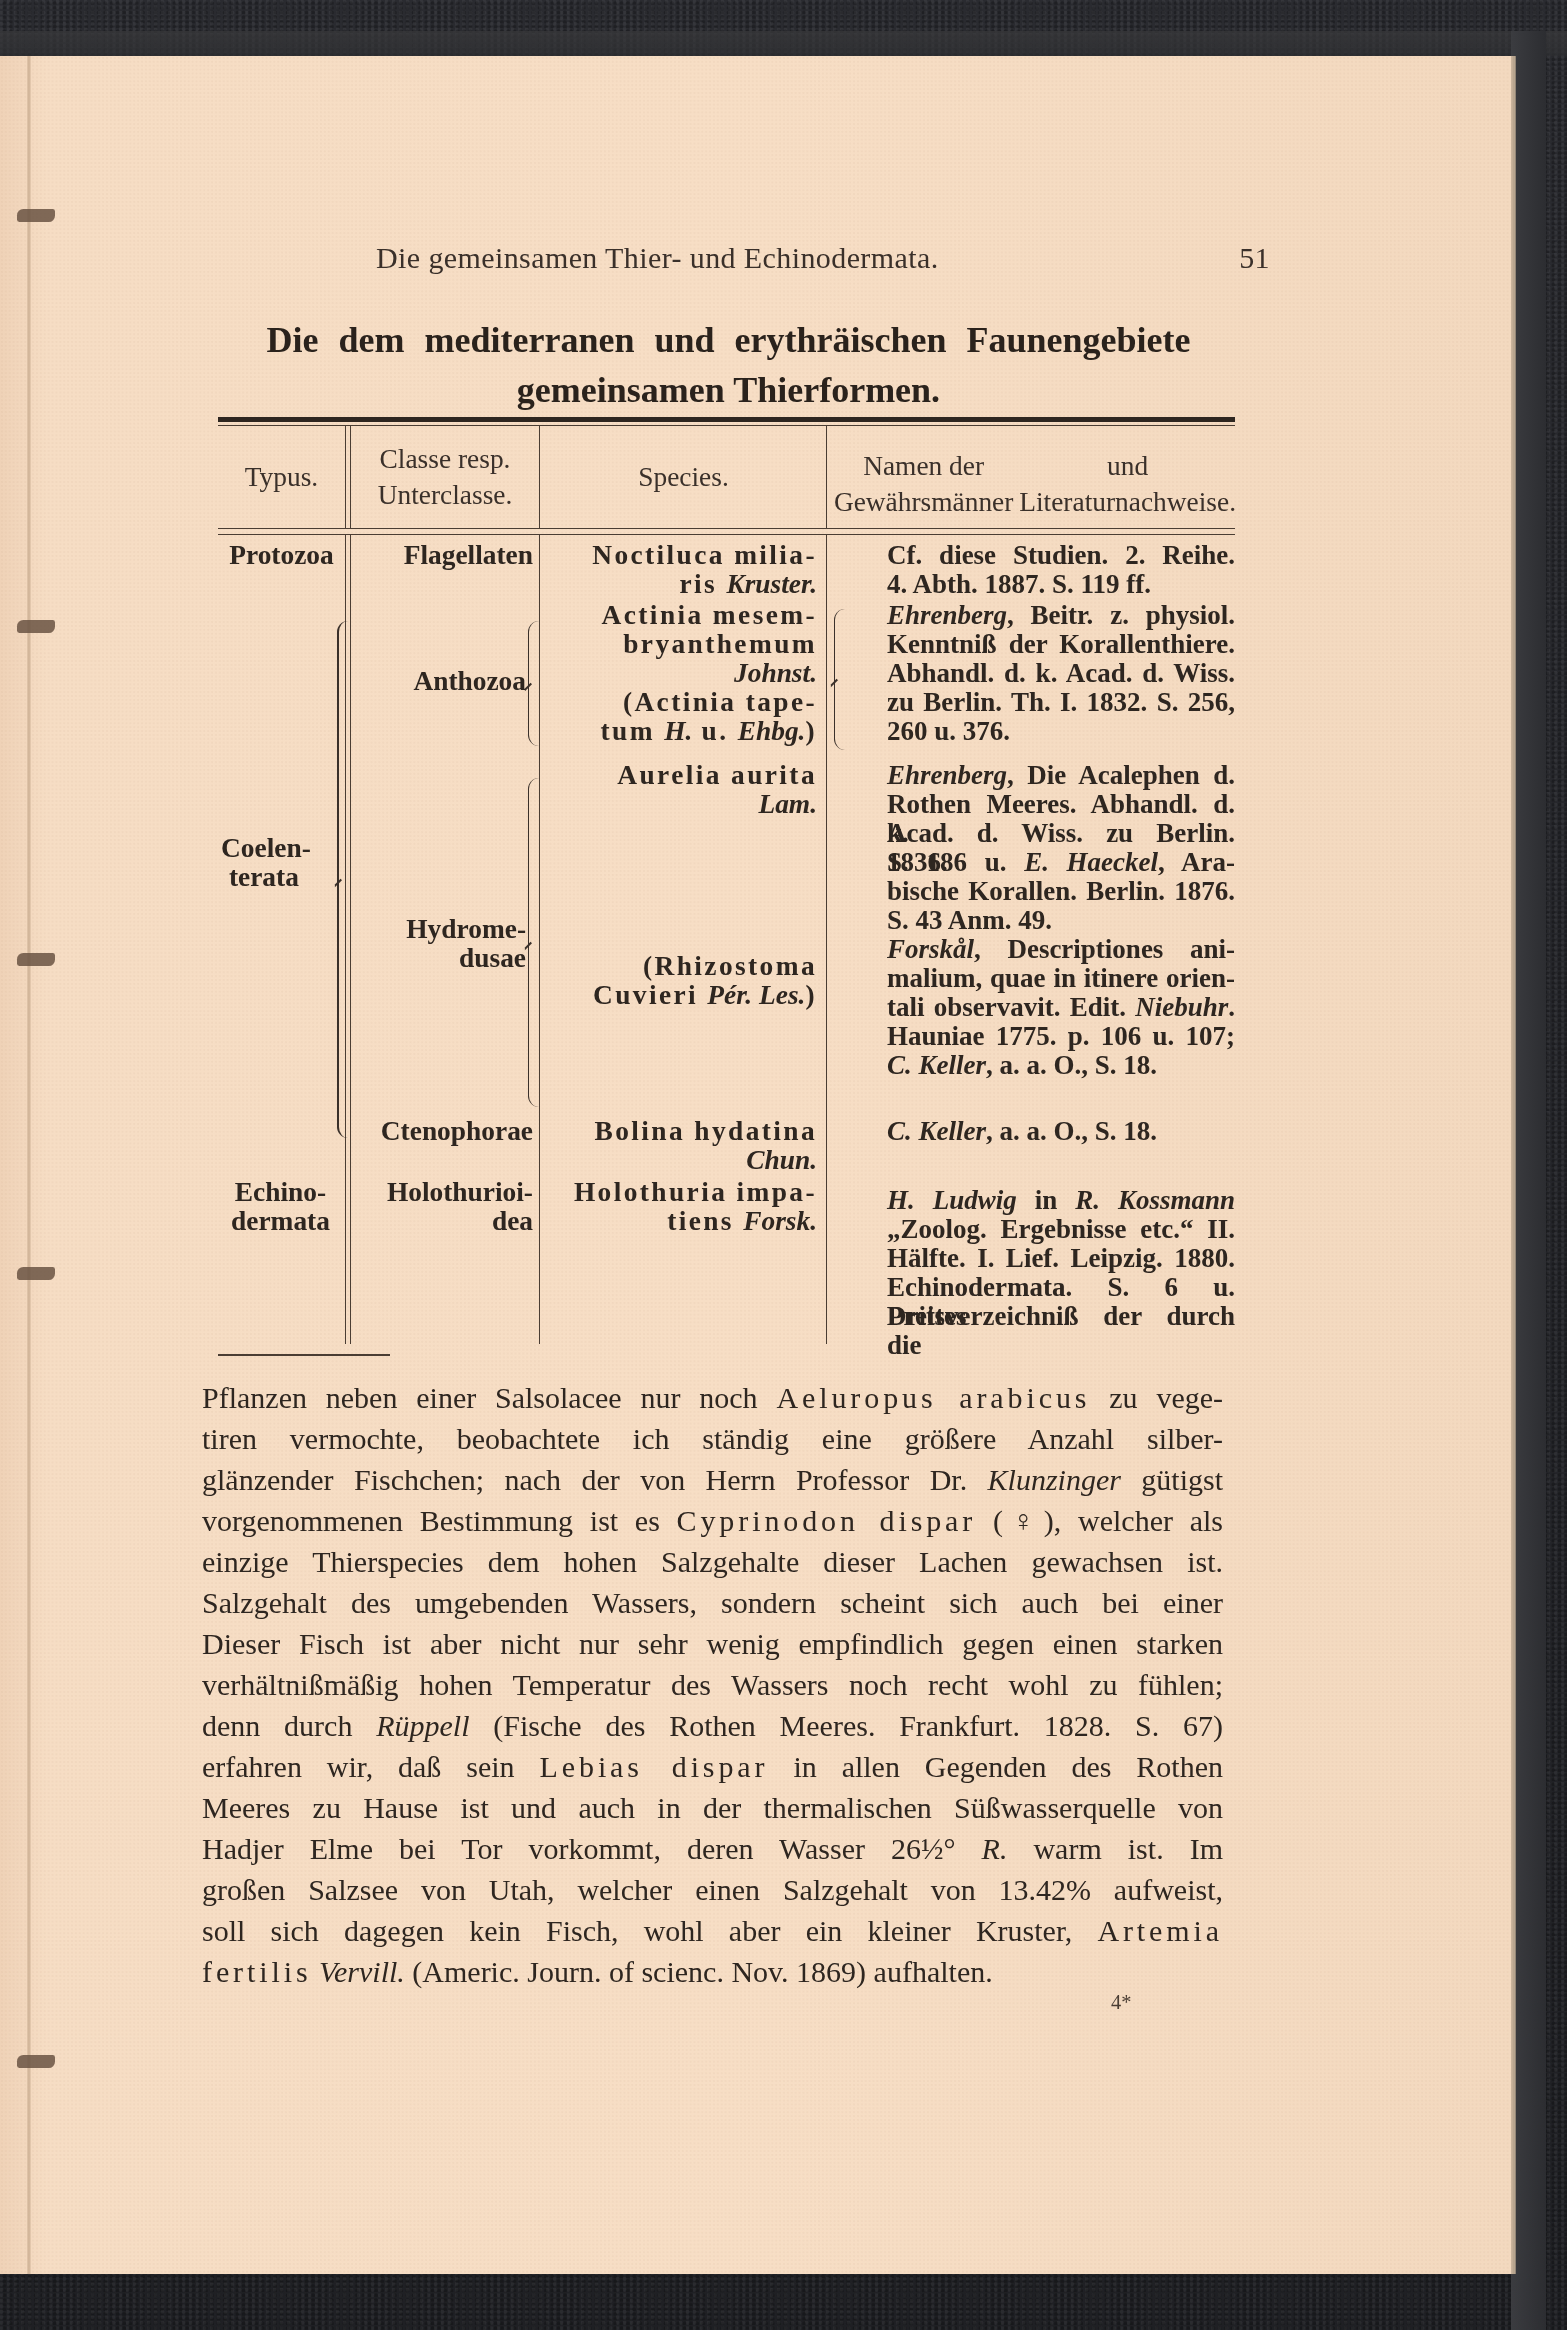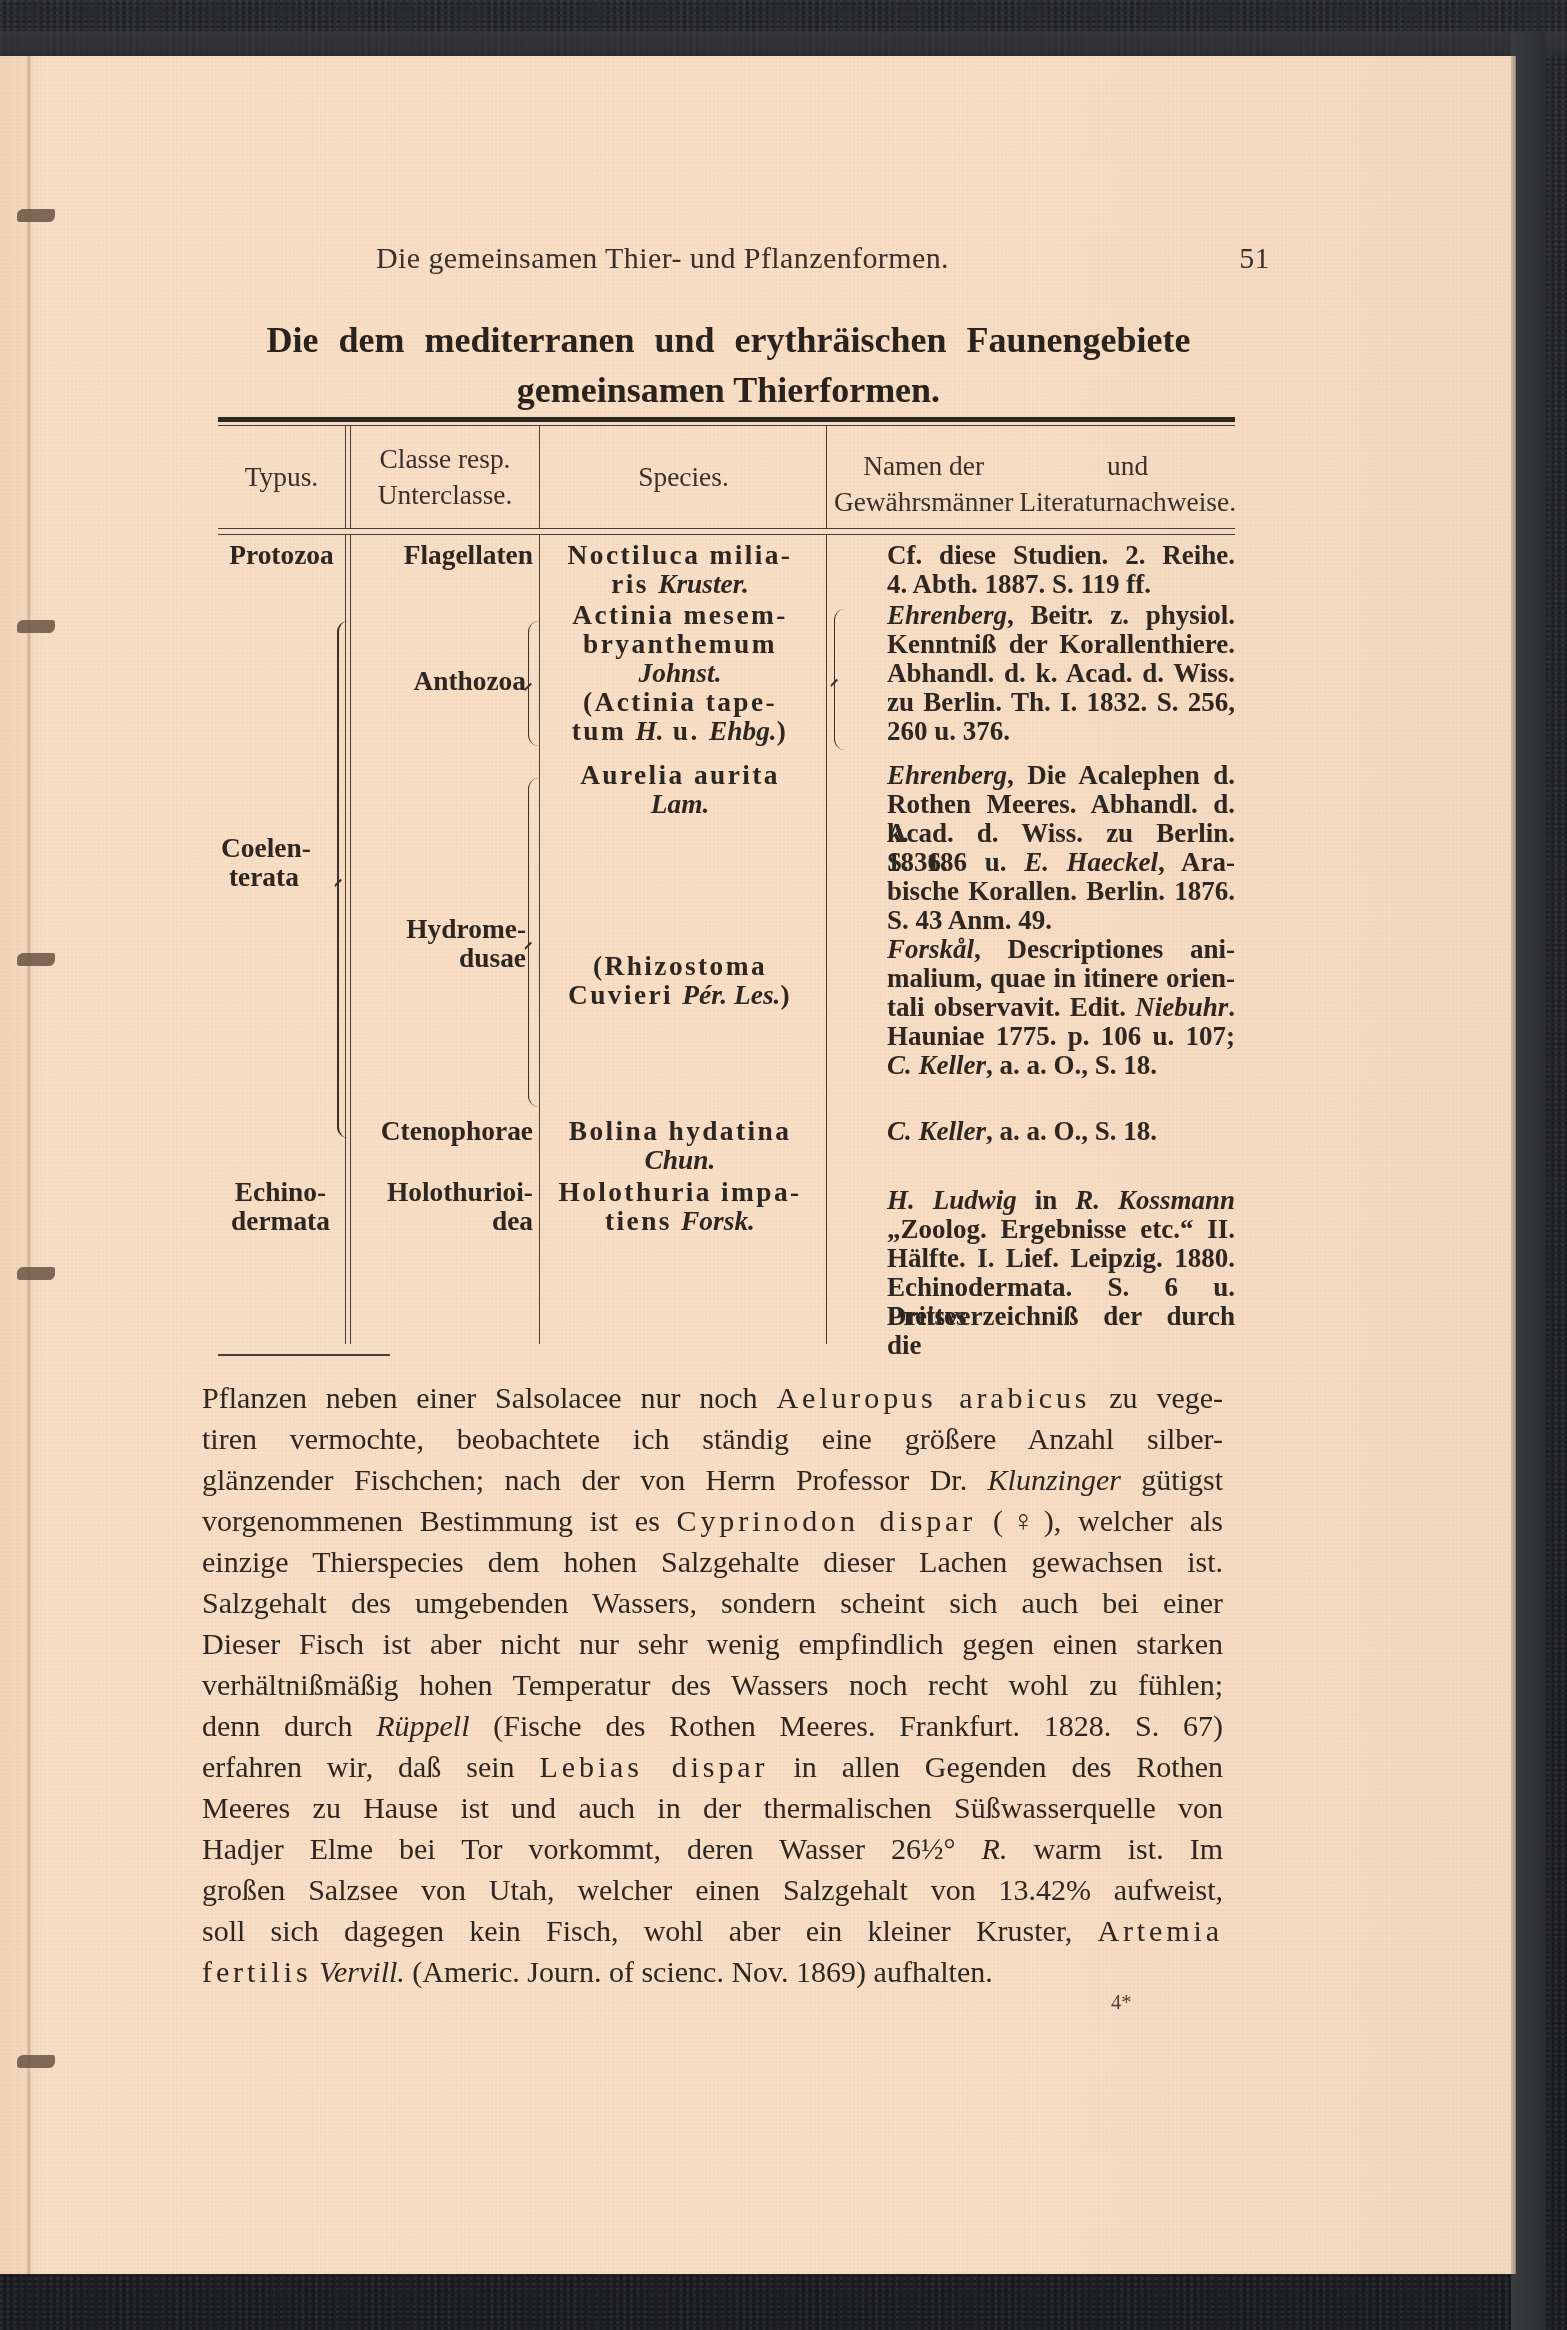--- a/index.html
+++ b/index.html
@@ -77,21 +77,21 @@
   .thead { position: relative; height: 102px; }
   .th {
     position: absolute; top: 0; height: 102px;
     display: flex; align-items: center; justify-content: center; text-align: center;
     font-size: 27.4px; line-height: 36px; color: #3a302a;
   }
   .tbody { position: relative; height: 809px; font-weight: bold; }
   .cell { position: absolute; font-size: 27.4px; line-height: 29px; color: #2e2620; }
   .c-typ { text-align: center; width: 133px; left: 0; }
   .c-cls { text-align: right; width: 172px; left: 143px; }
-  .c-spe { text-align: center; width: 274px; left: 325px; letter-spacing: 2.4px; }
+  .c-spe { text-align: right; width: 274px; left: 325px; letter-spacing: 2.4px; }
   .c-lit { text-align: justify; width: 384px; left: 633px; font-size: 27px; }
   .c-lit span.line { display: block; text-align: justify; text-align-last: justify; height: 29px; margin-left: 36px; }
   .c-lit span.line.last { text-align-last: left; }
   .c-spe .it, .c-lit .it, .body .it { font-style: italic; letter-spacing: 0; }
   .brace {
     position: absolute; width: 14px;
     border-left: 2.4px solid #3a302a; border-radius: 11px 0 0 11px;
   }
   .brace-thin { border-left-width: 1.6px; }
   .brace::after {
@@ -126,21 +126,21 @@
 <div class="page">
   <div class="gutter-line" style="top:0"></div>
   <div class="stitch" style="top:153px"></div>
   <div class="stitch" style="top:564px"></div>
   <div class="stitch" style="top:897px"></div>
   <div class="stitch" style="top:1211px"></div>
   <div class="stitch" style="top:1999px"></div>
 </div>
 
 <div class="running-head">
-  <span>Die gemeinsamen Thier- und Pflanzenformen.</span>
+  <span>Die gemeinsamen Thier- und Echinodermata.</span>
   <span class="page-no">51</span>
 </div>
 
 <div class="table-title">
   <span class="line1">Die dem mediterranen und erythräischen Faunengebiete</span>
   <span class="line2">gemeinsamen Thierformen.</span>
 </div>
 
 <div class="tbl">
   <div class="rule-thick"></div>

